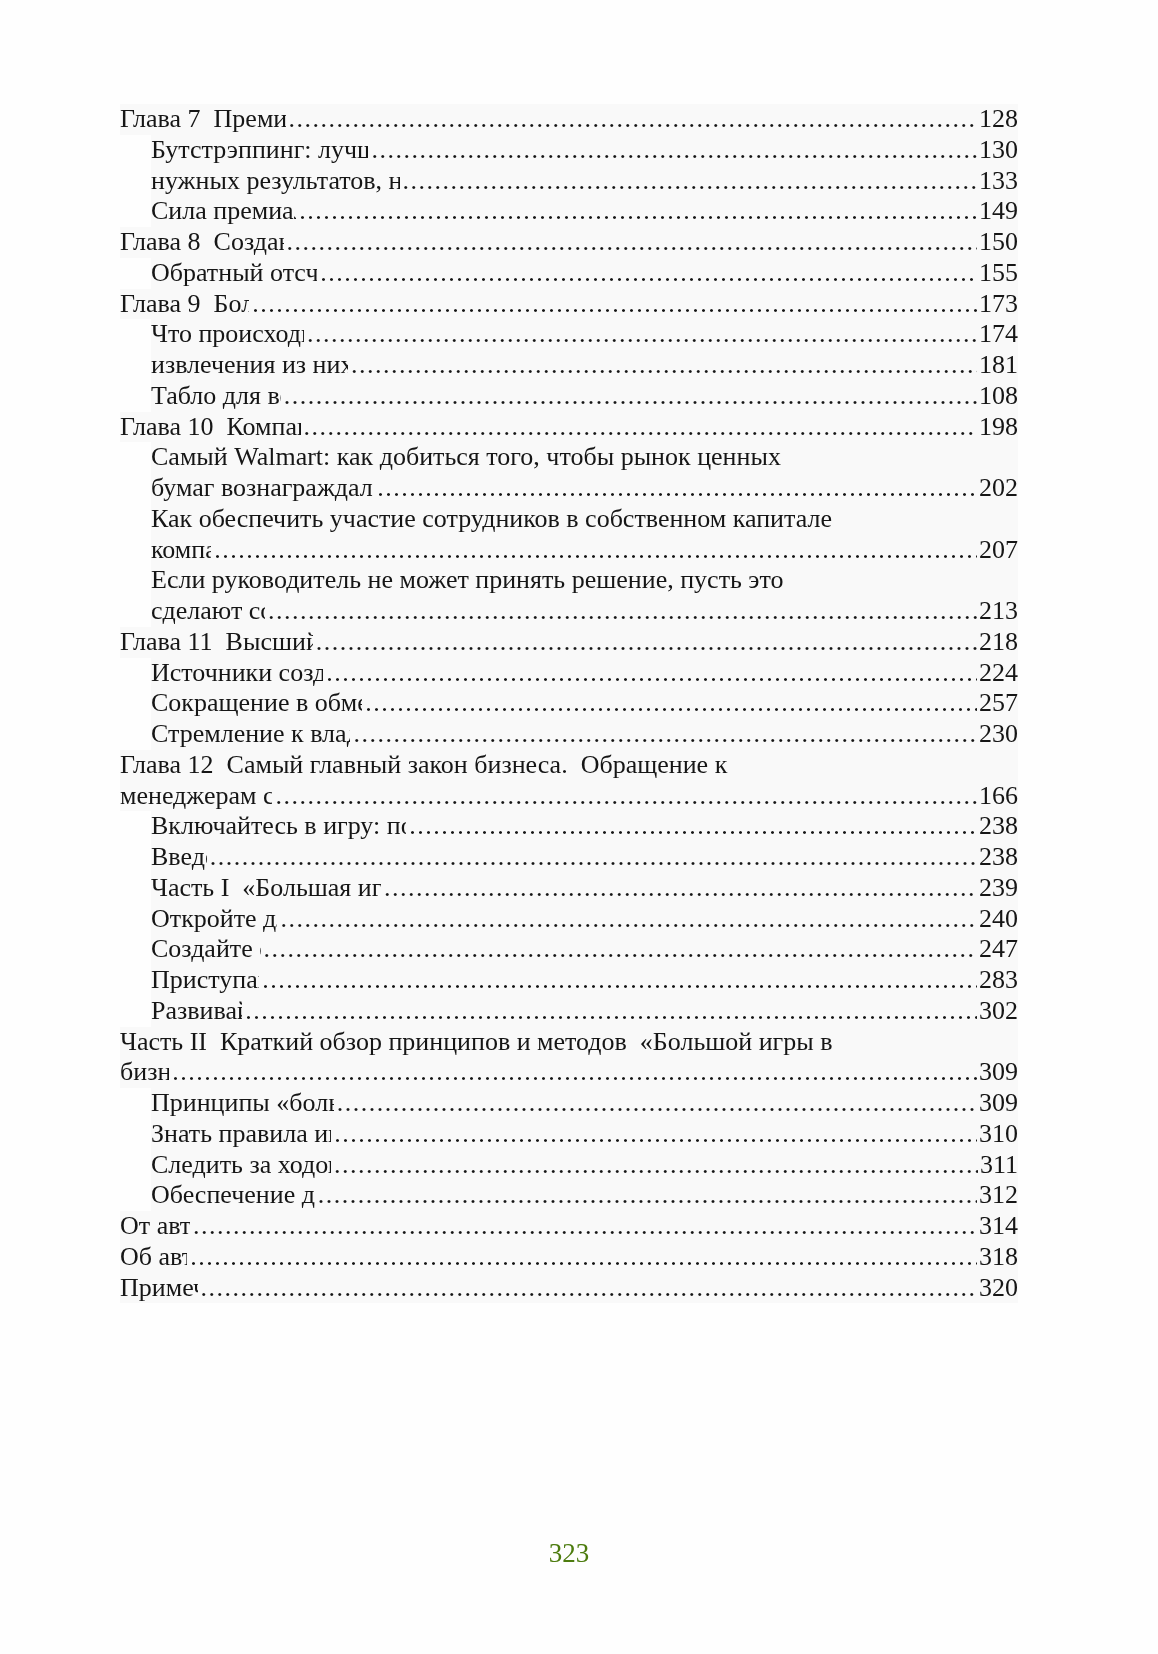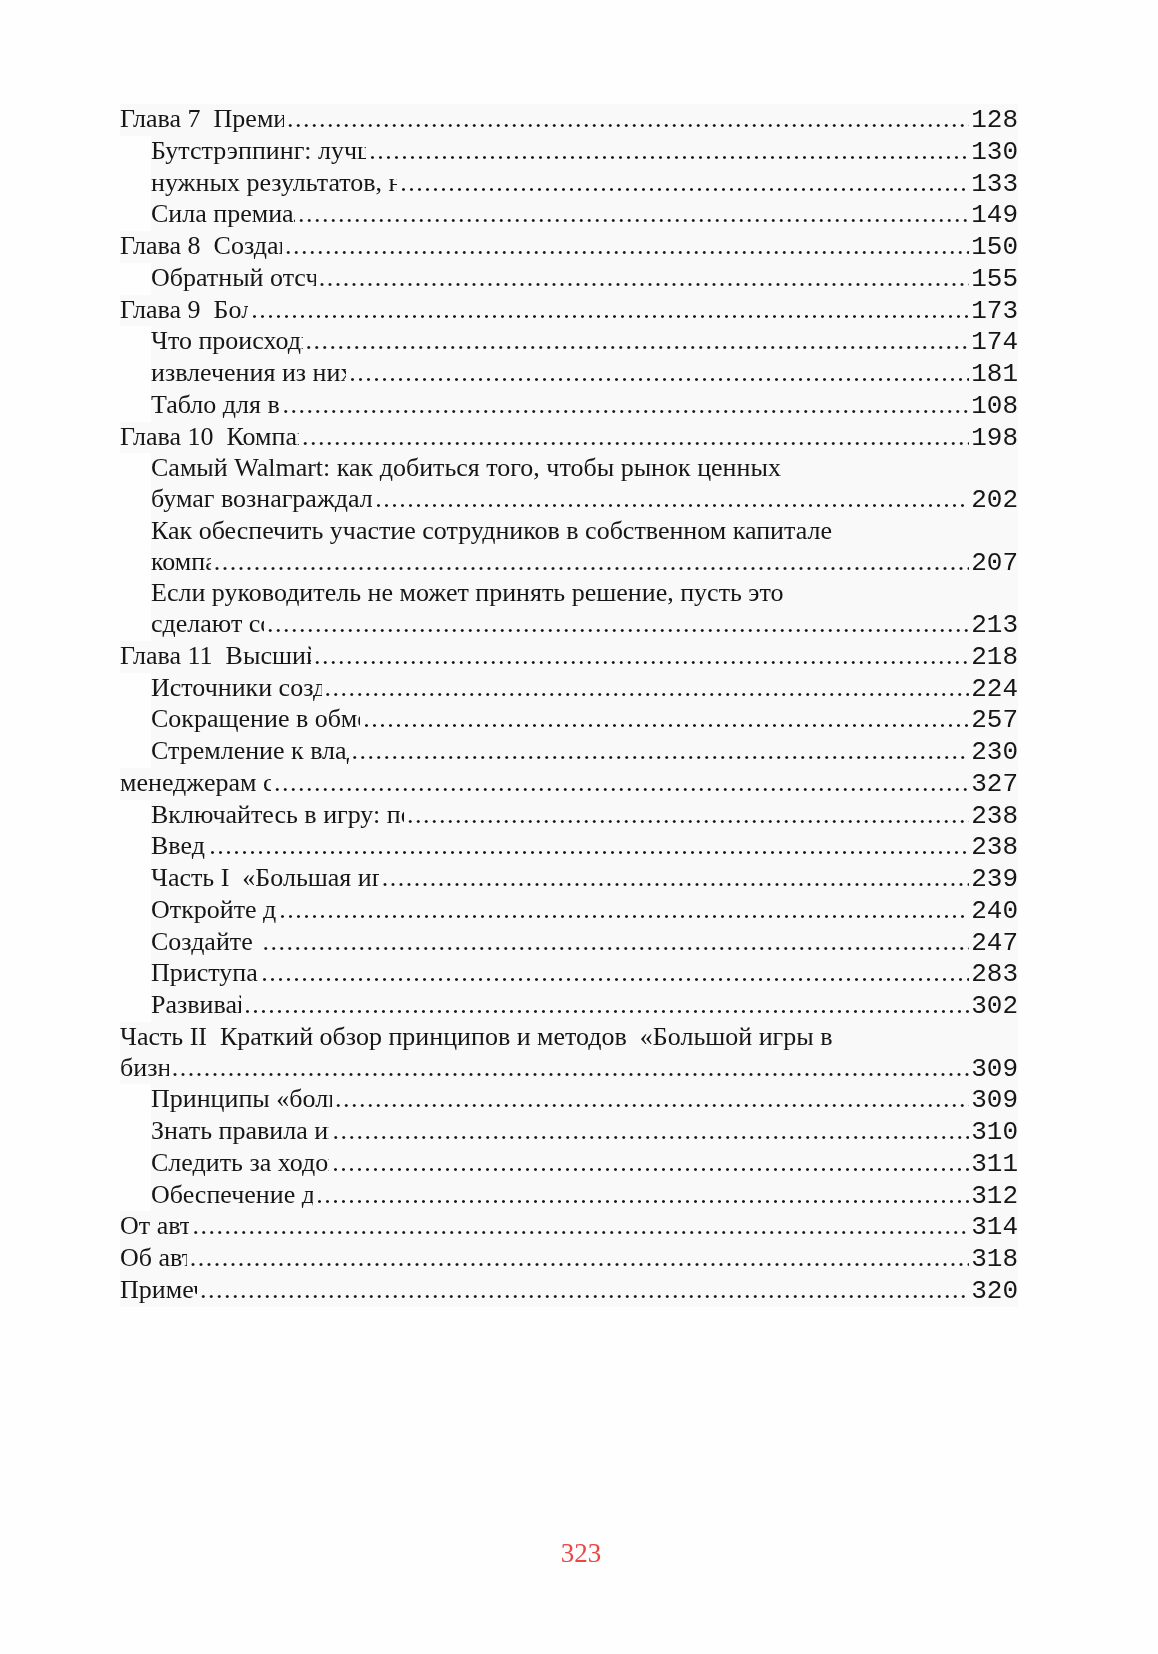--- a/index.html
+++ b/index.html
@@ -47,30 +47,29 @@
     white-space: nowrap;
     margin: 0 2px 0 3px;
     letter-spacing: 1.5px;
   }
   .toc-lastline .dot-leader::after {
     content: "....................................................................................................................................................................................";
   }
   .toc-lastline .toc-page {
     flex: 0 0 auto;
     text-align: right;
-    font-family: Liberation Mono, monospace;
   }
   .footer {
     position: absolute;
-    left: 12px;
+    left: 0;
     top: 1538px;
     width: 1138px; 
     text-align: center;
     font-size: 27px;
-    color: #ef4444;
+    color: #4d7c0f;
   }
 </style>
 </head>
 <body>
 
 <div class="page">
   <div class="toc" id="toc">
       <div class="toc-entry level-0">
         <div class="toc-lastline">
           <span class="toc-text">Глава 7  Премии вместо похвал</span>
@@ -194,24 +193,25 @@
         </div>
       </div>
       <div class="toc-entry level-1">
         <div class="toc-lastline">
           <span class="toc-text">Стремление к владению собственностью </span>
           <span class="dot-leader"></span>
           <span class="toc-page">230</span>
         </div>
       </div>
       <div class="toc-entry level-0">
+        <div class="toc-line">Глава 12  Самый главный закон бизнеса.  Обращение к</div>
         <div class="toc-lastline">
           <span class="toc-text">менеджерам среднего звена </span>
           <span class="dot-leader"></span>
-          <span class="toc-page">327</span>
+          <span class="toc-page">166</span>
         </div>
       </div>
       <div class="toc-entry level-1">
         <div class="toc-lastline">
           <span class="toc-text">Включайтесь в игру: пособие по «Большой игре в бизнес»</span>
           <span class="dot-leader"></span>
           <span class="toc-page">238</span>
         </div>
       </div>
       <div class="toc-entry level-1">

